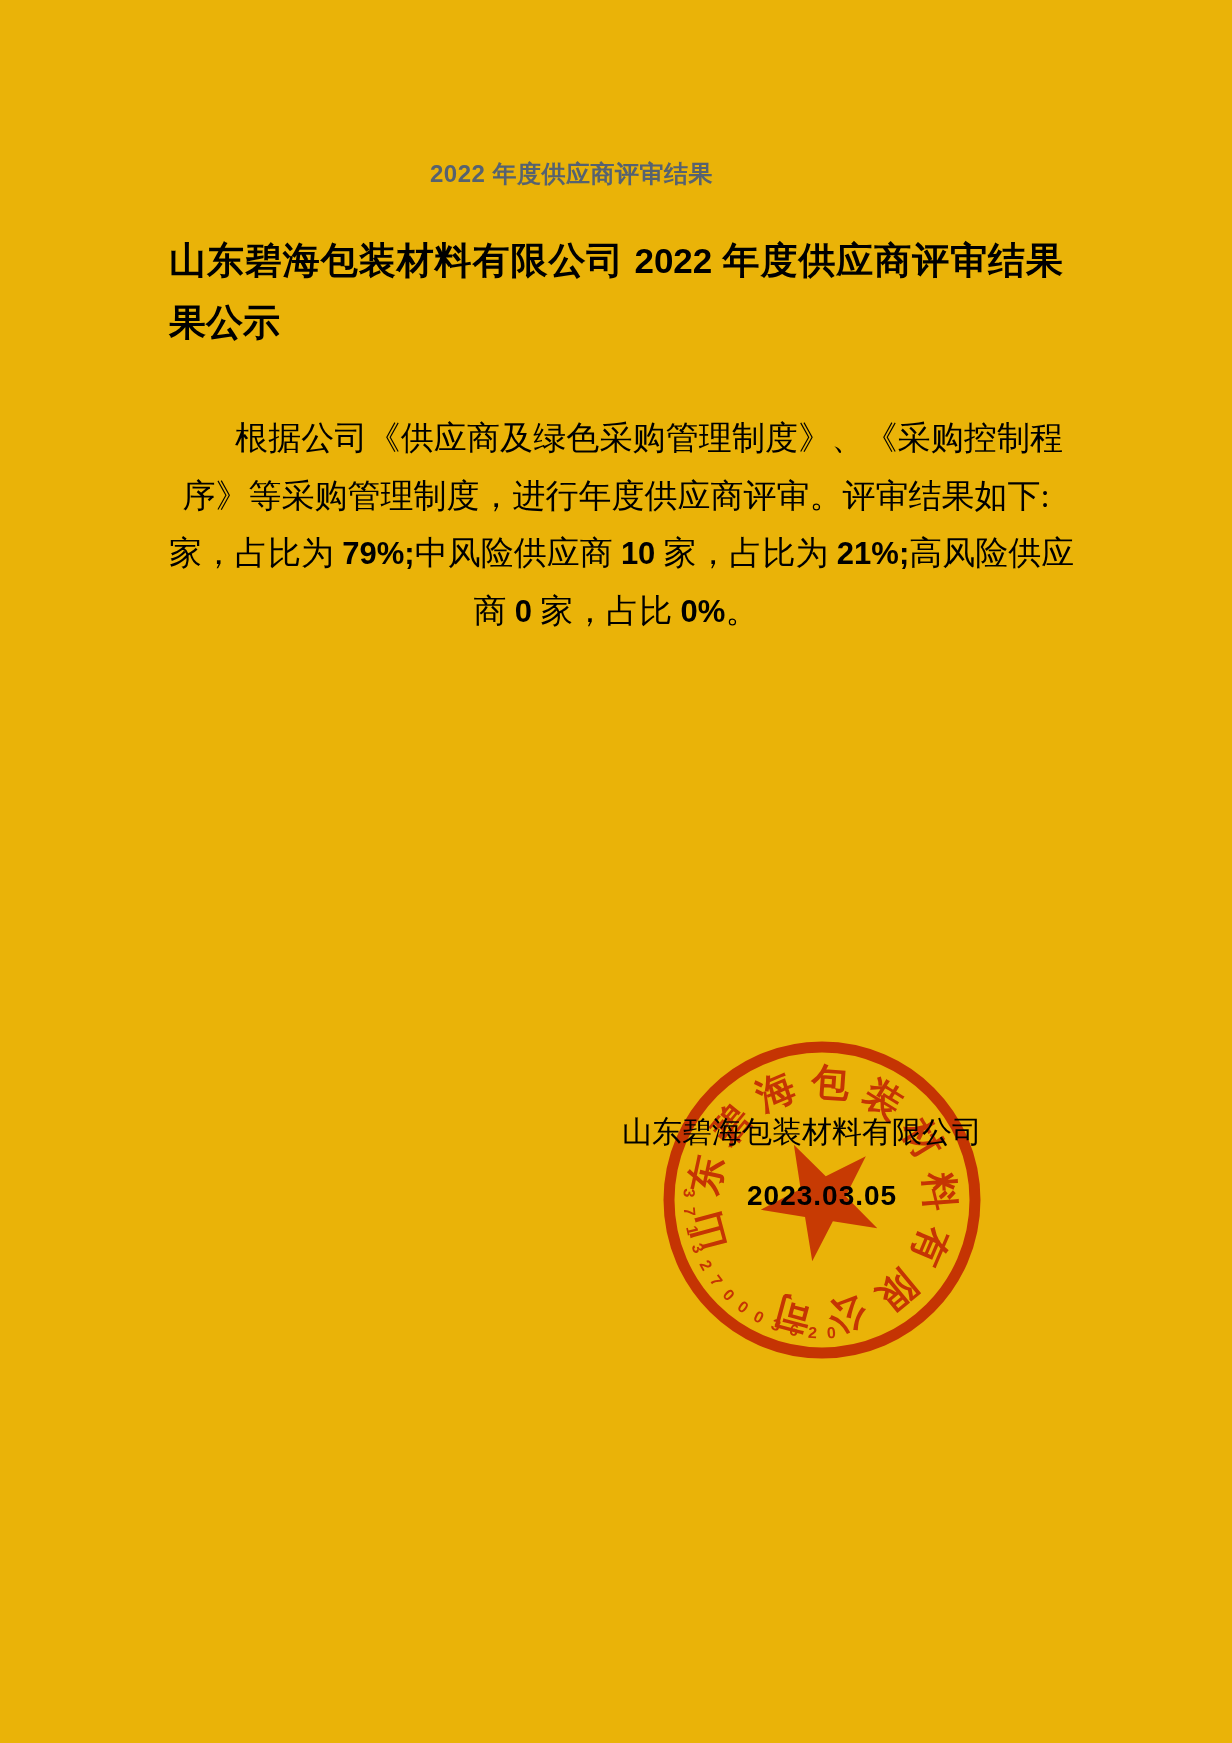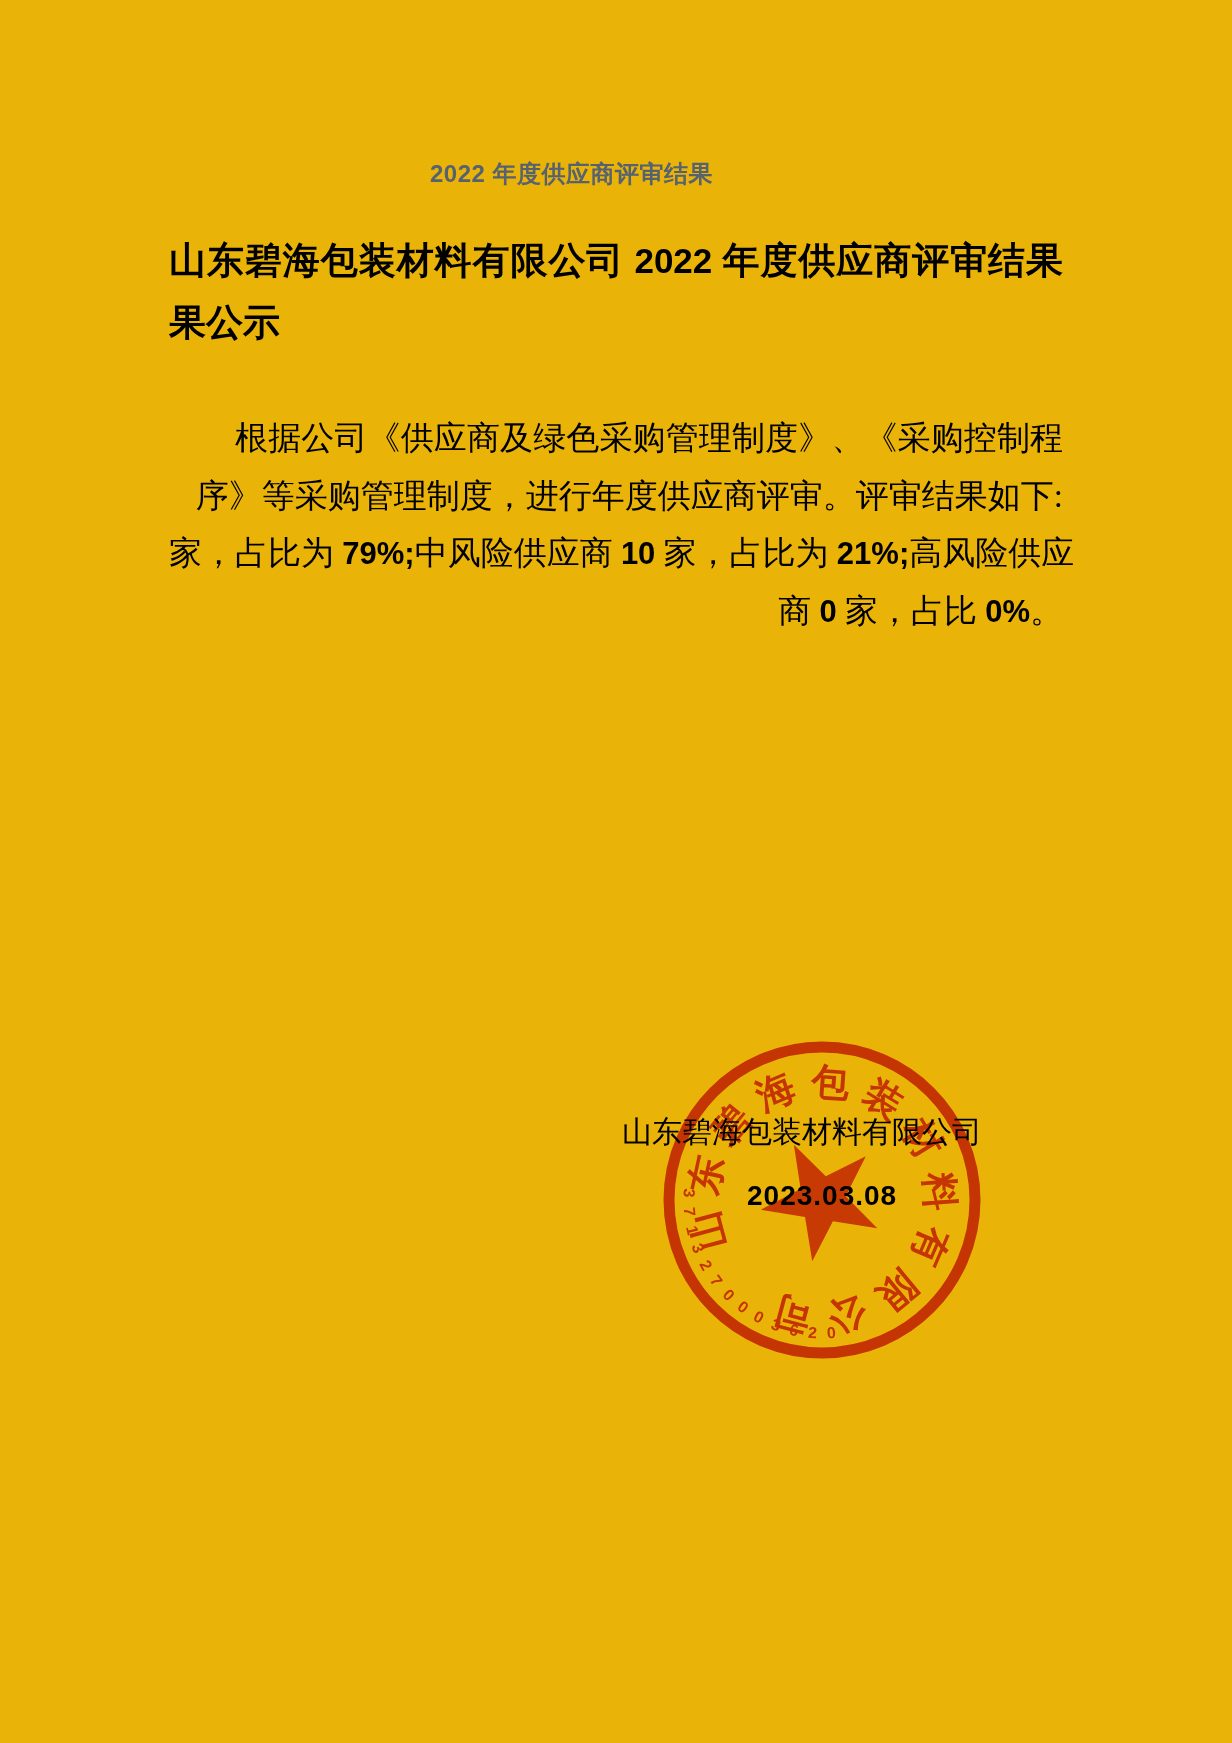--- a/index.html
+++ b/index.html
@@ -18,21 +18,21 @@
     position:absolute;left:169px;top:230px;width:894px;
     font-size:37px;font-weight:bold;line-height:62px;
   }
   .doc-title .t1{text-align:justify;text-align-last:justify;white-space:nowrap;}
   .doc-title .t2{text-align:left;}
   .doc-title .num{font-family:"Liberation Sans","DejaVu Sans",sans-serif;font-size:35px;}
   .body-text{
     position:absolute;left:169px;top:410px;width:894px;
     font-size:33px;line-height:57.5px;
   }
-  .bline{white-space:nowrap;text-align:right;}
+  .bline{white-space:nowrap;text-align:center;}
   .bline.just{text-align:justify;text-align-last:justify;}
   .bline.indent{padding-left:66px;}
   .num{
     font-family:"Liberation Sans","DejaVu Sans",sans-serif;
     font-weight:700;font-size:31px;
   }
   .sign-company{
     position:absolute;left:622px;top:1112px;font-size:30px;white-space:nowrap;
   }
   .sign-date{
@@ -71,21 +71,21 @@
 
   <div class="body-text">
       <div class="bline indent just"><span>根据公司《供应商及绿色采购管理制度》、《采购控制程</span></div>
       <div class="bline"><span>序》等采购管理制度，进行年度供应商评审。评审结果如下:</span></div>
       <div class="bline just"><span>家，占比为 </span><span class="num">79%;</span><span>中风险供应商 </span><span class="num">10</span><span> 家，占比为 </span><span class="num">21%;</span><span>高风险供应</span></div>
       <div class="bline"><span>商 </span><span class="num">0</span><span> 家，占比 </span><span class="num">0%</span><span>。</span></div>
     </div>
 
   <div class="sign-company">山东碧海包装材料有限公司</div>
 
-  <div class="sign-date">2023.03.08</div>
+  <div class="sign-date">2023.03.05</div>
 
   <svg class="seal-svg" viewBox="0 0 360 360">
     <g transform="rotate(45 180 180)">
       <circle class="seal-border" cx="180" cy="180" r="153"></circle>
       <polygon class="seal-star" points="180,118 194.1,160.6 239,160.8 202.8,187.4 216.4,230.2 180,204 143.6,230.2 157.2,187.4 121,160.8 165.9,160.6"></polygon>
       <g>
           <text class="ringch" transform="translate(121.0 282.2) rotate(-150.0)">山</text>
           <text class="ringch" transform="translate(80.7 243.8) rotate(-122.7)">东</text>
           <text class="ringch" transform="translate(62.5 191.2) rotate(-95.5)">碧</text>
           <text class="ringch" transform="translate(70.5 136.1) rotate(-68.2)">海</text>

